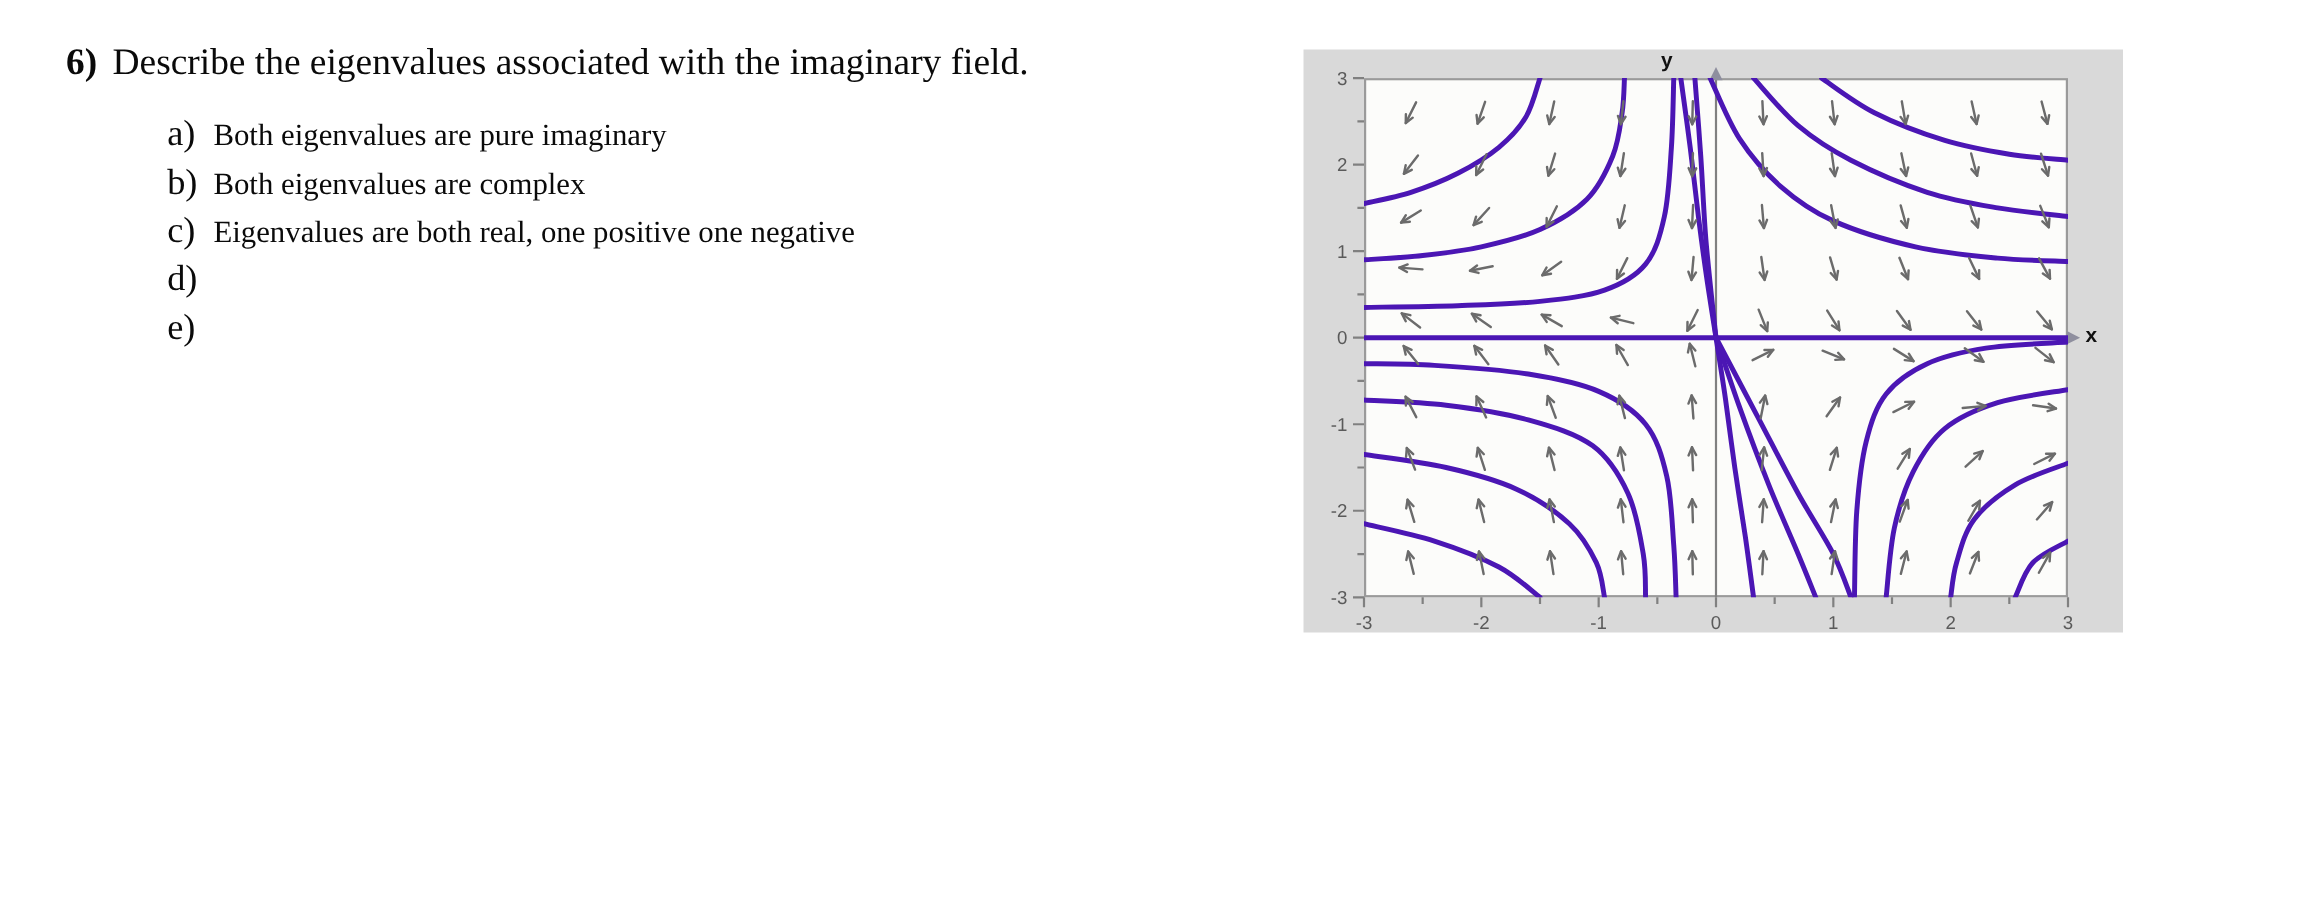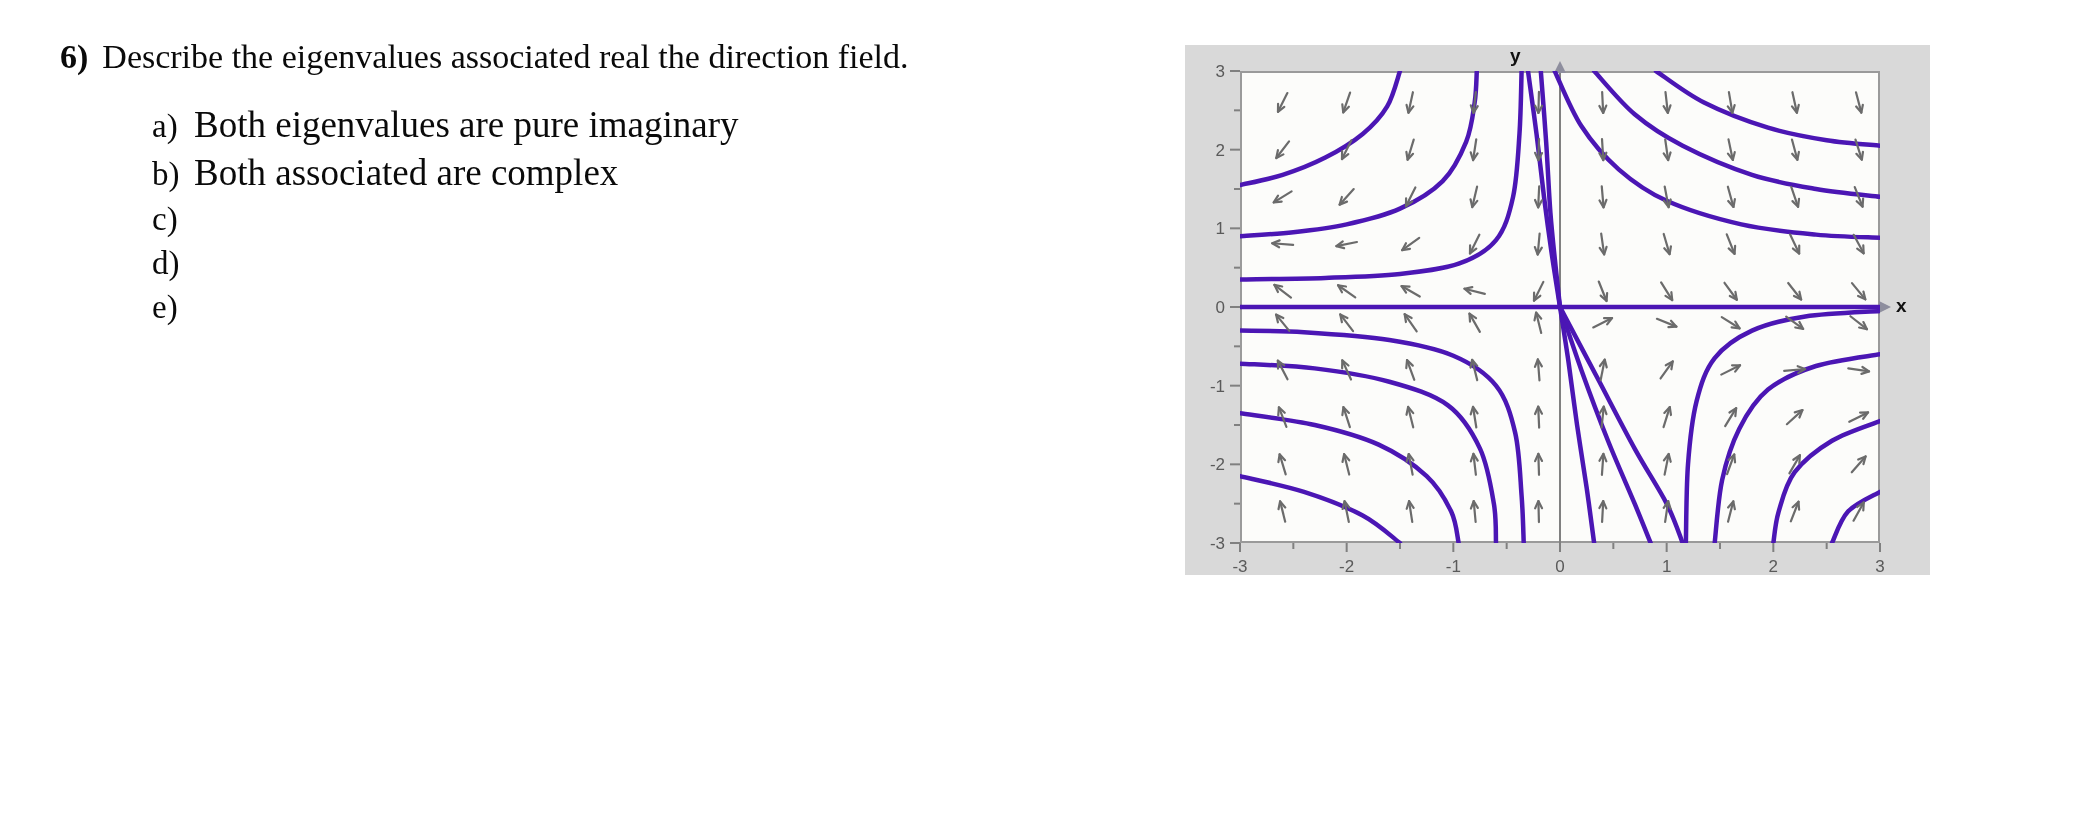--- a/index.html
+++ b/index.html
@@ -13,21 +13,21 @@
   
   .question-block{position:absolute;left:60px;top:38px;width:1080px;}
   .q-line{display:flex;align-items:baseline;font-size:34px;color:#0a0a0a;}
   .q-num{font-weight:bold;margin-right:14px;font-size:34px;}
   .q-text{font-size:34px;}
 
   .choices{margin-top:28px;margin-left:92px;}
   .choice{display:flex;align-items:baseline;font-size:33px;color:#0a0a0a;
           line-height:1.12;margin-bottom:7px;}
   .choice-letter{width:42px;flex:0 0 42px;font-size:33px;}
-  .choice-text{font-size:37px;}
+  .choice-text{font-size:28px;}
 
   
   .plot-panel{
     position:absolute;left:1185px;top:45px;width:745px;height:530px;
     background:#d9d9d9;
   }
   .plot-inner{
     position:absolute;left:55px;top:26px;width:640px;height:472px;
     background:#fcfcfa;border:2px solid #9a9a9a;box-sizing:border-box;
   }
@@ -41,34 +41,35 @@
   .axis-title.x{left:711px;top:250px;}
 </style>
 </head>
 <body>
 
 <div id="page">
 
   <div class="question-block">
     <div class="q-line">
       <span class="q-num">6)</span>
-      <span class="q-text">Describe the eigenvalues associated real the direction field.</span>
+      <span class="q-text">Describe the eigenvalues associated with the imaginary field.</span>
     </div>
 
     <div class="choices">
       <div class="choice">
         <span class="choice-letter">a)</span>
         <span class="choice-text">Both eigenvalues are pure imaginary</span>
       </div>
       <div class="choice">
         <span class="choice-letter">b)</span>
-        <span class="choice-text">Both associated are complex</span>
+        <span class="choice-text">Both eigenvalues are complex</span>
       </div>
       <div class="choice">
         <span class="choice-letter">c)</span>
+        <span class="choice-text">Eigenvalues are both real, one positive one negative</span>
       </div>
       <div class="choice">
         <span class="choice-letter">d)</span>
       </div>
       <div class="choice">
         <span class="choice-letter">e)</span>
       </div>
     </div>
   </div>
 

